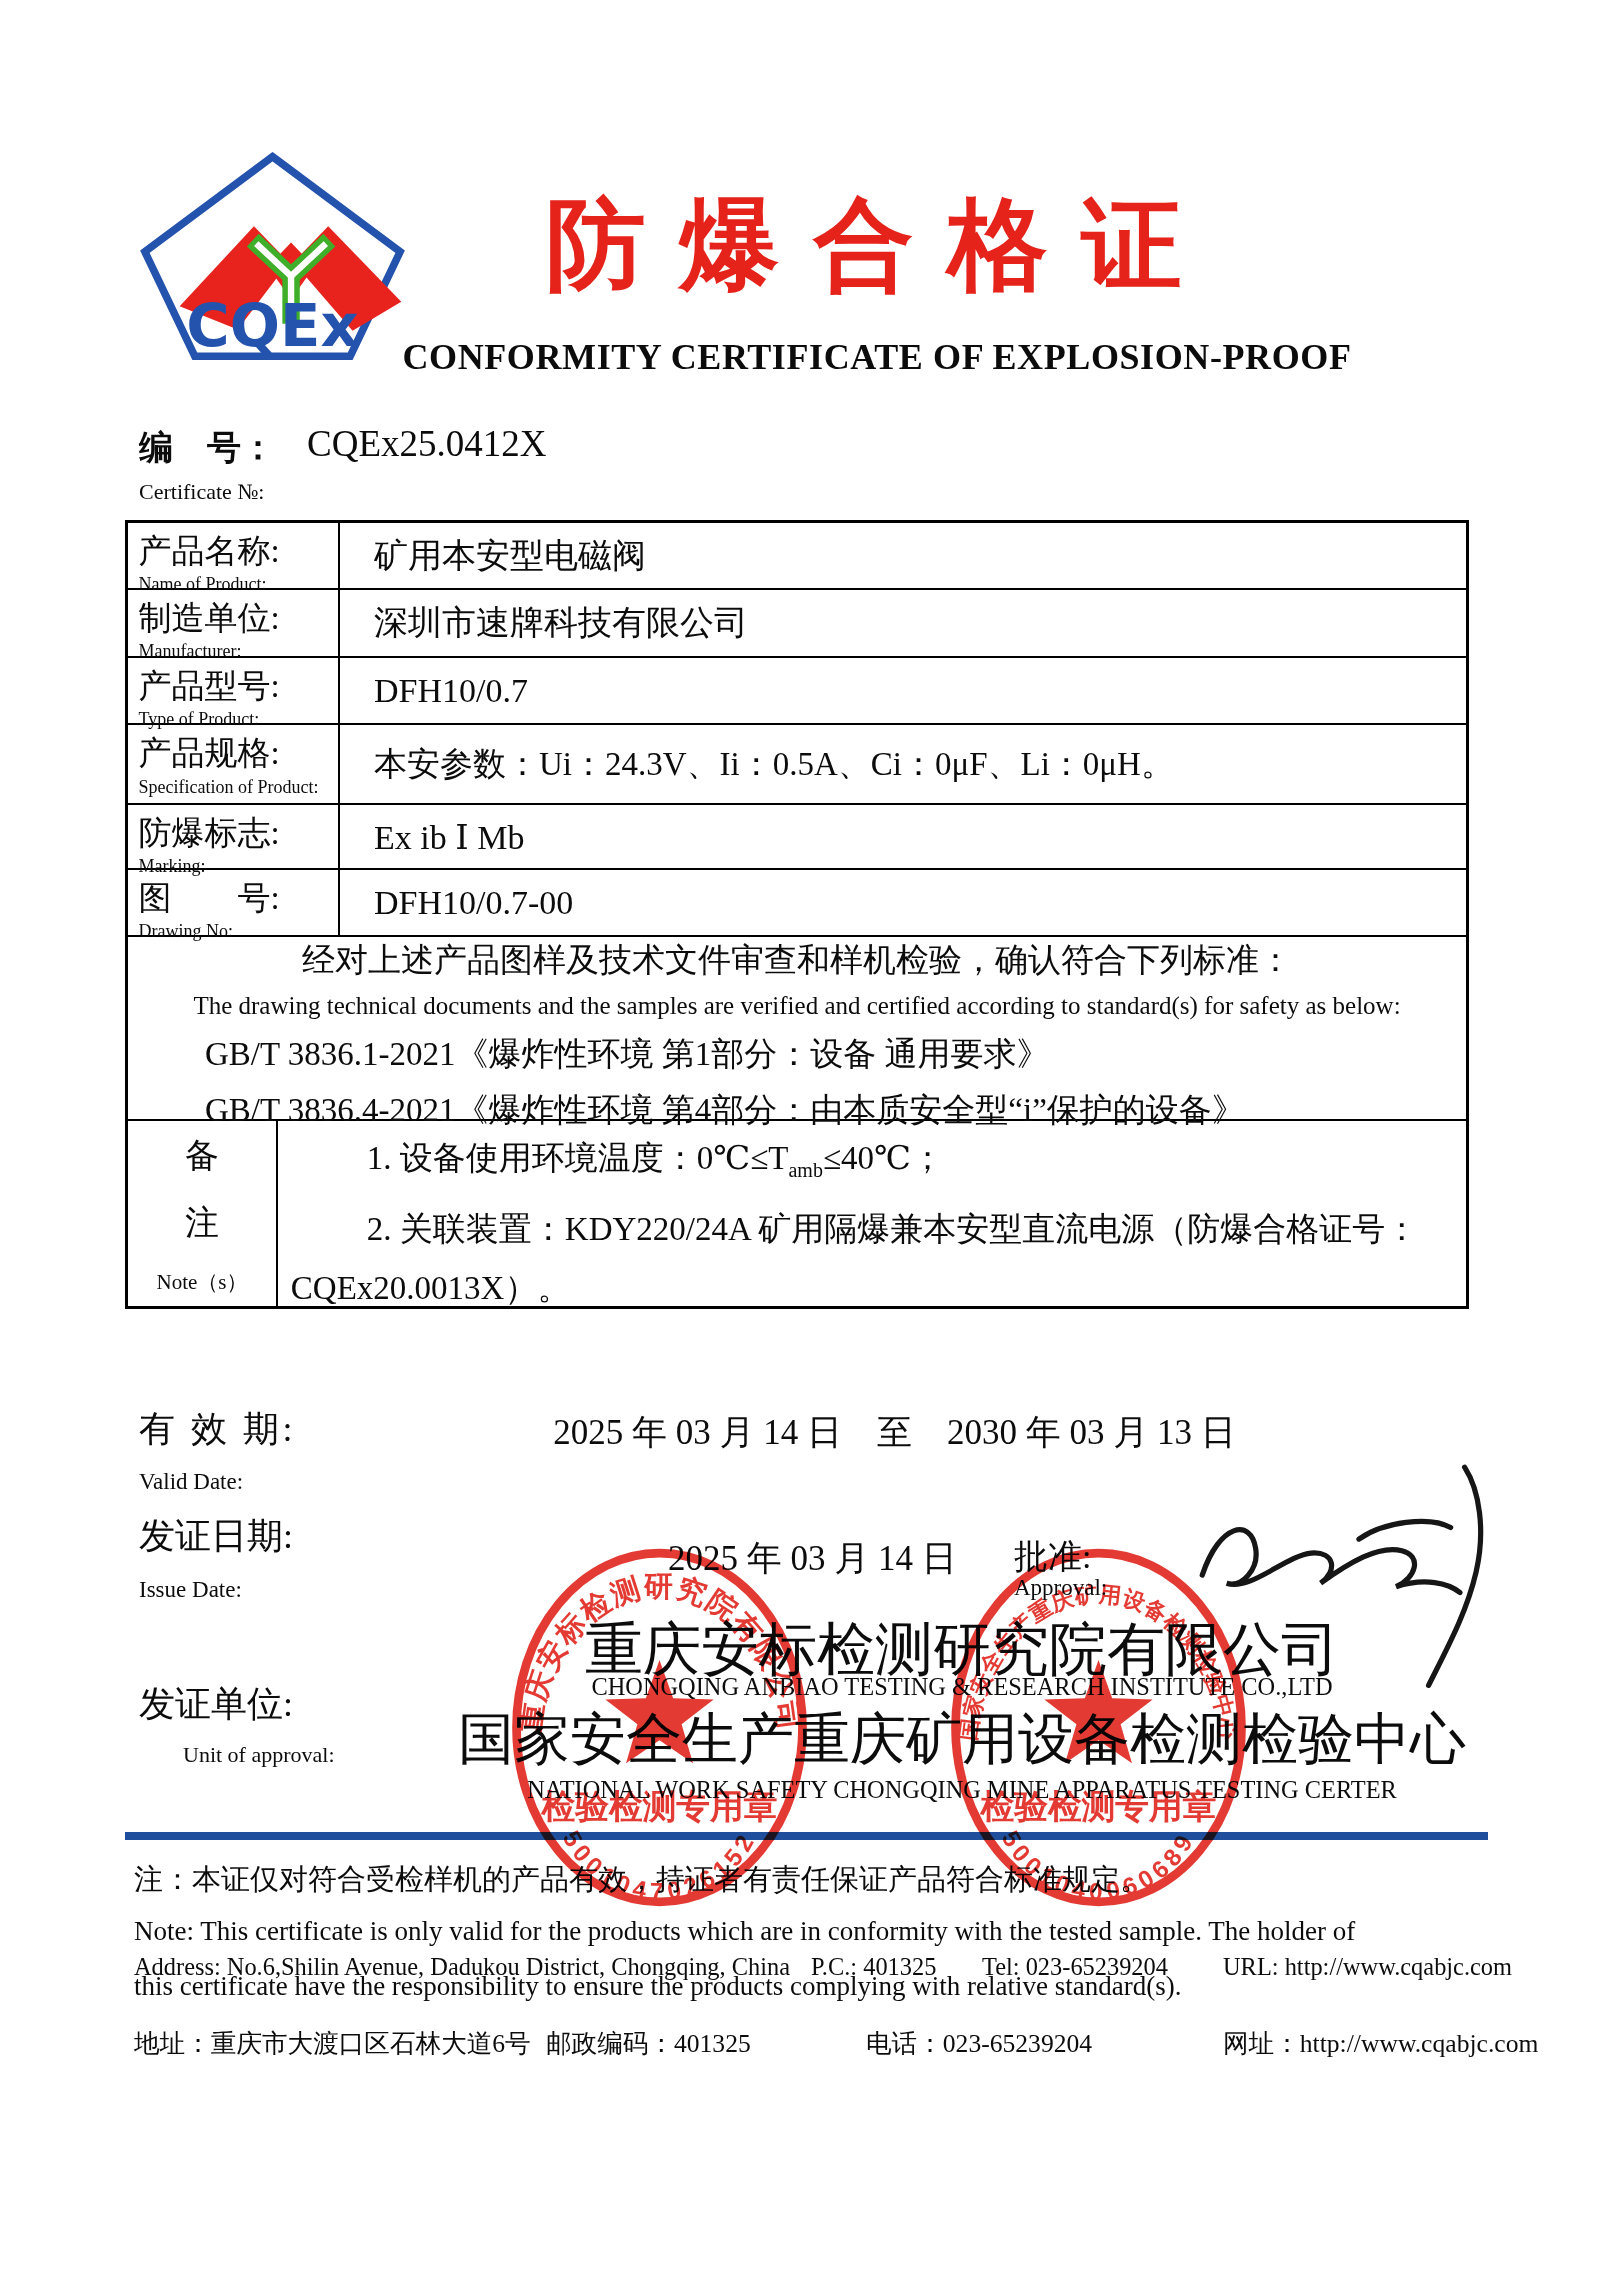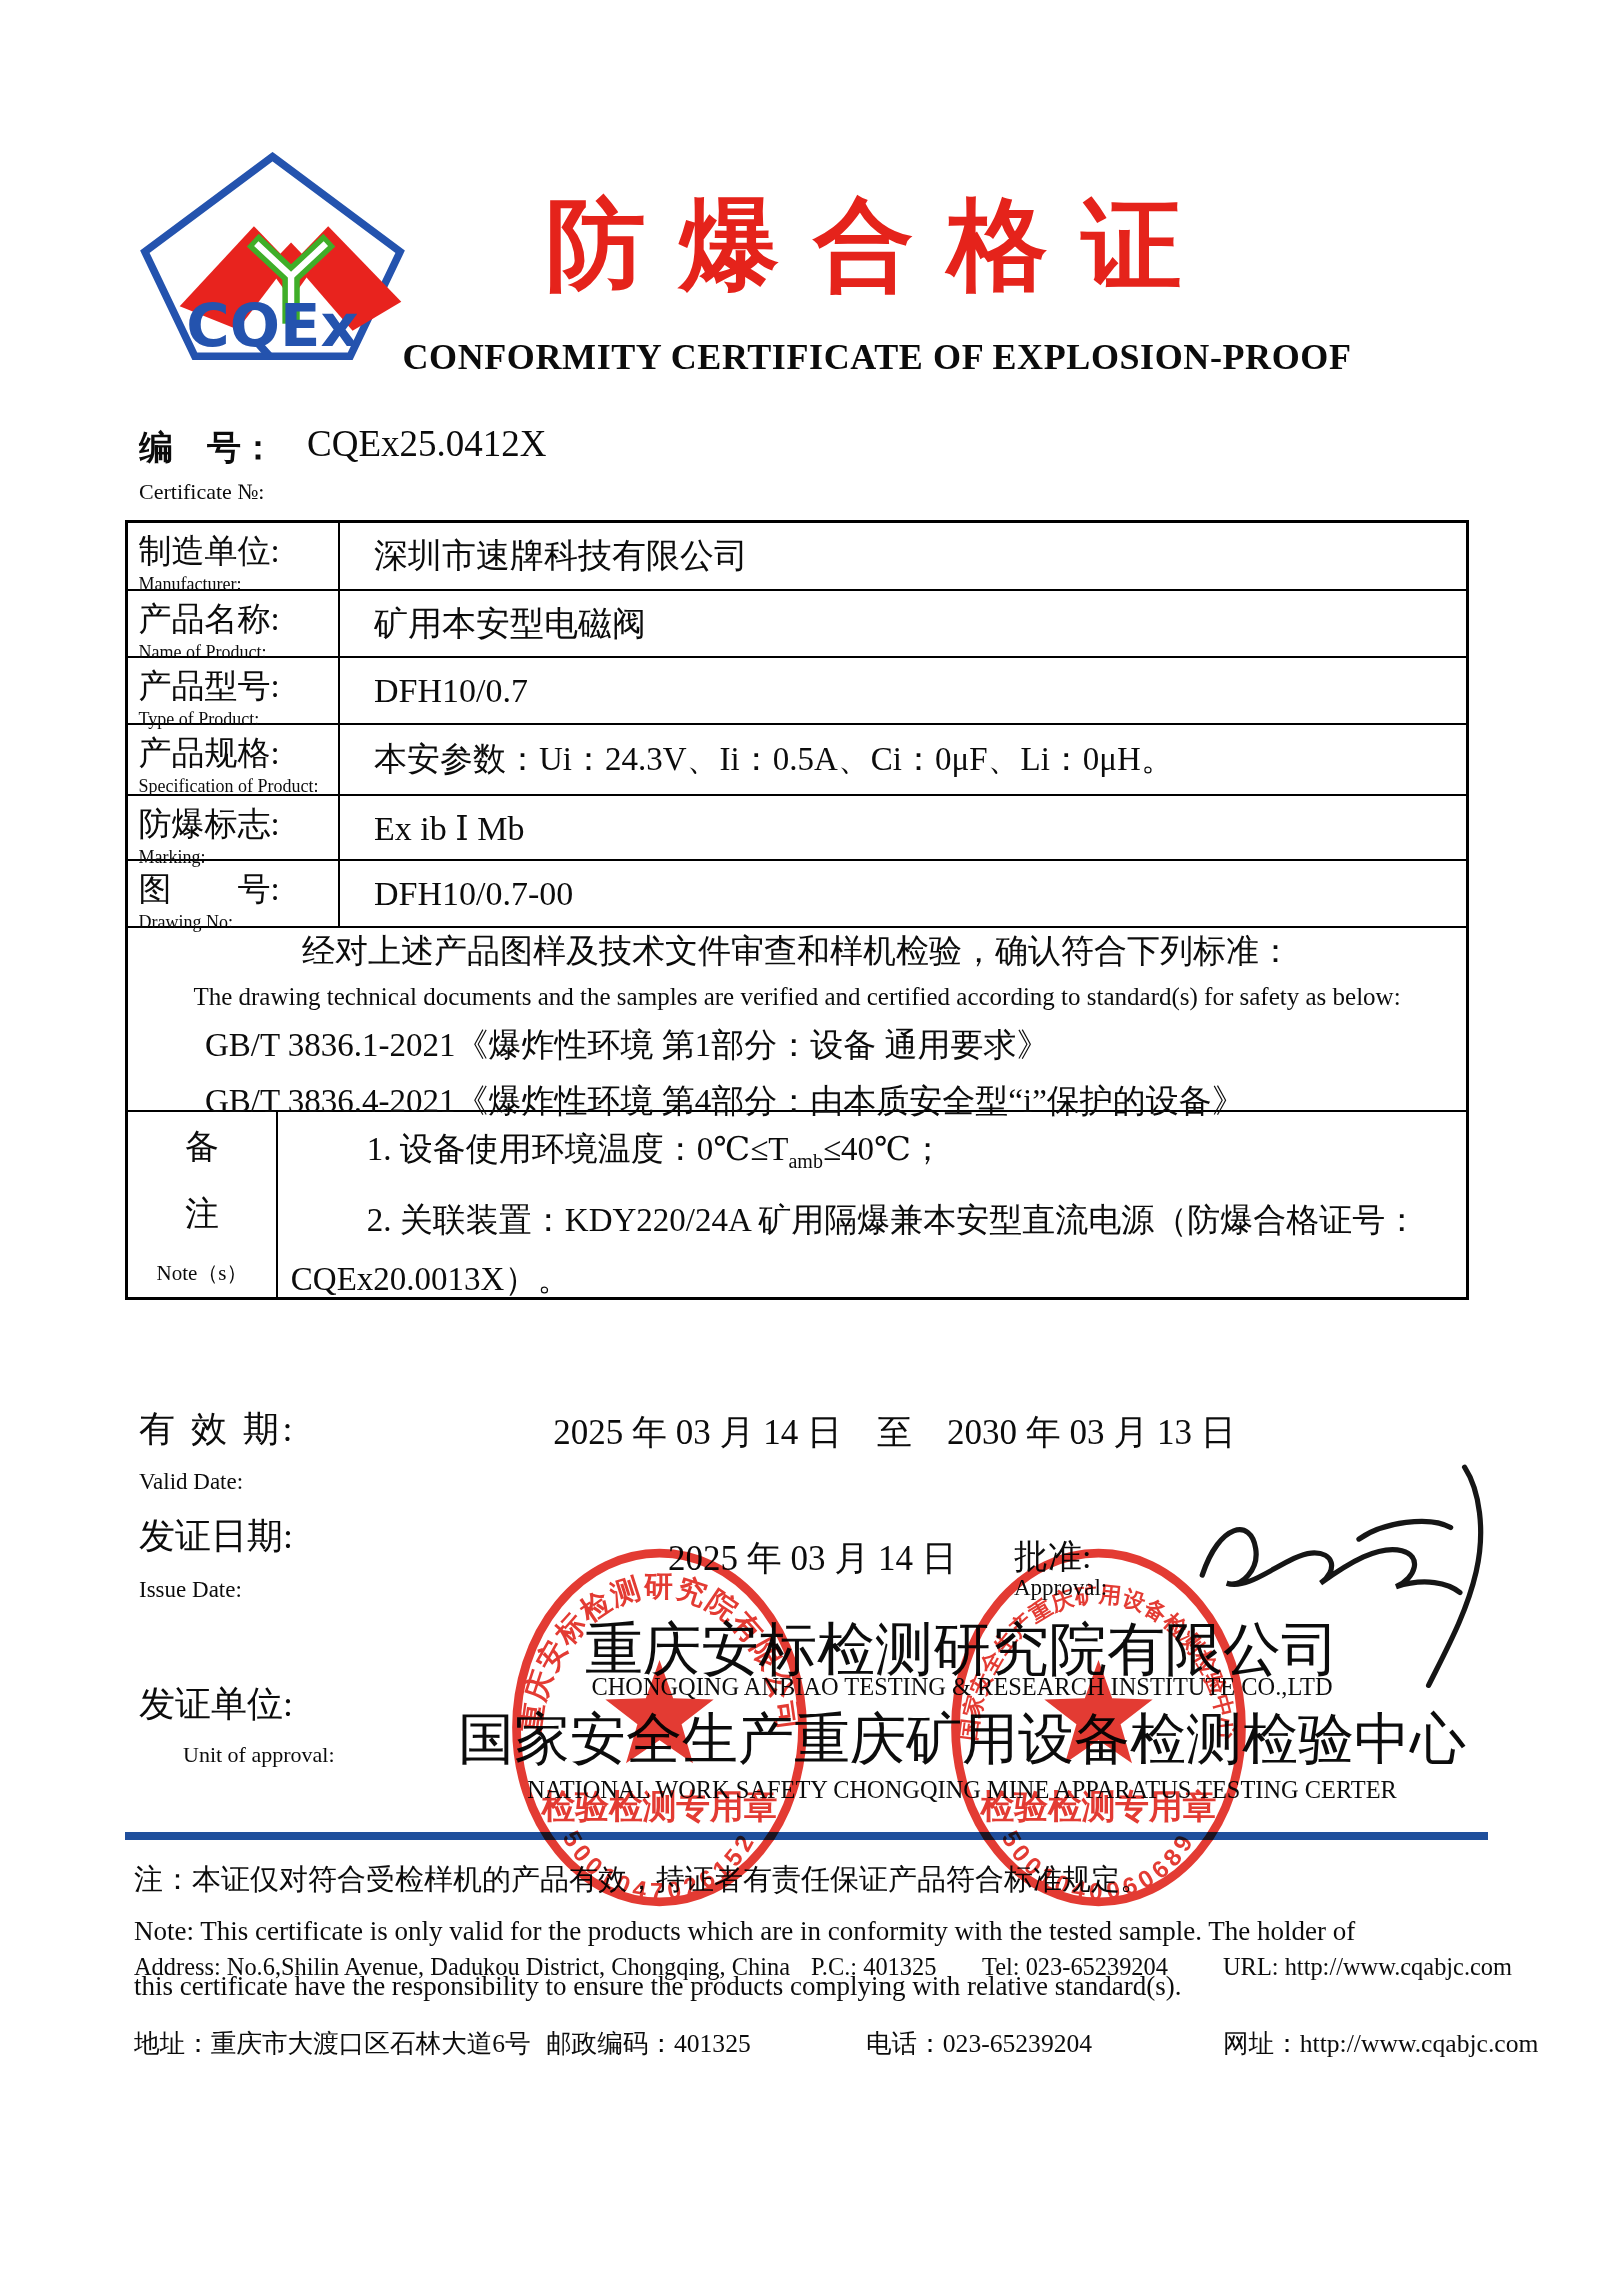--- a/index.html
+++ b/index.html
@@ -88,51 +88,51 @@
 
   <div class="title-zh">防爆合格证</div>
   <div class="title-en">CONFORMITY CERTIFICATE OF EXPLOSION-PROOF</div>
 
   <div class="certno-label">编　号：</div>
   <div class="certno-value">CQEx25.0412X</div>
   <div class="certno-en">Certificate №:</div>
 
   <div class="ctable z2">
 
+    <div class="trow" style="height:67px">
+      <div class="tlabel">
+        <div class="zh">产品名称:</div>
+        <div class="en">Name of Product:</div>
+      </div>
+      <div class="tvalue">
+          <span>矿用本安型电磁阀</span>
+        </div>
+    </div>
+
     <div class="trow" style="height:68px">
       <div class="tlabel">
         <div class="zh">制造单位:</div>
         <div class="en">Manufacturer:</div>
       </div>
       <div class="tvalue">
           <span>深圳市速牌科技有限公司</span>
         </div>
     </div>
 
     <div class="trow" style="height:67px">
       <div class="tlabel">
-        <div class="zh">产品名称:</div>
-        <div class="en">Name of Product:</div>
-      </div>
-      <div class="tvalue">
-          <span>矿用本安型电磁阀</span>
-        </div>
-    </div>
-
-    <div class="trow" style="height:67px">
-      <div class="tlabel">
         <div class="zh">产品型号:</div>
         <div class="en">Type of Product:</div>
       </div>
       <div class="tvalue">
           <span>DFH10/0.7</span>
         </div>
     </div>
 
-    <div class="trow" style="height:71px">
+    <div class="trow" style="height:80px">
       <div class="tlabel">
         <div class="zh">产品规格:</div>
         <div class="en">Specification of Product:</div>
       </div>
       <div class="tvalue" style="font-size:33px">
           <span>本安参数：Ui：24.3V、Ii：0.5A、Ci：0μF、Li：0μH。</span>
         </div>
     </div>
 
     <div class="trow" style="height:65px">

